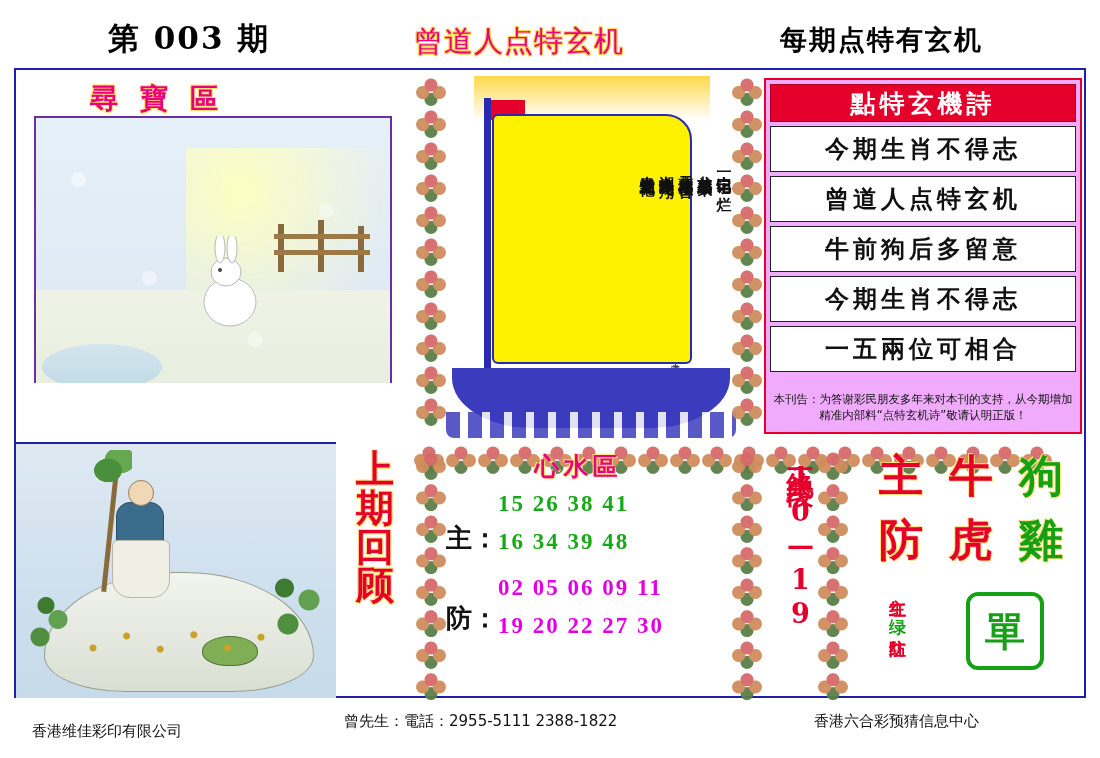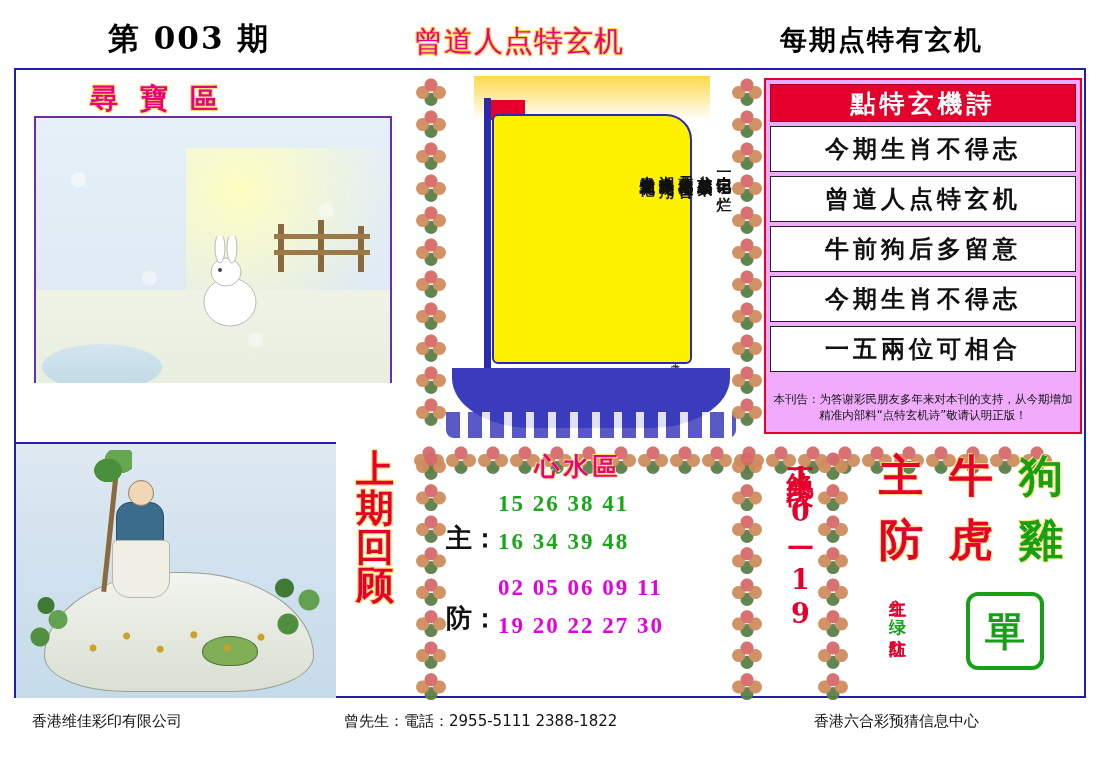--- a/index.html
+++ b/index.html
@@ -358,21 +358,21 @@
     display:flex; align-items:center;
     pointer-events:none;
   }
   .wm .part2 { color:#f5c518; margin-left:10px; }
   
   .footer {
     position:absolute; left:14px; top:706px; width:1072px; height:34px;
     font-family:"DejaVu Sans", sans-serif;
     font-size:15px; color:#111;
   }
-  .f1 { position:absolute; left:18px; top:6px; }
+  .f1 { position:absolute; left:18px; top:16px; }
   .f2 { position:absolute; left:330px; top:6px; }
   .f3 { position:absolute; left:800px; top:6px;text-align:center; }
 </style>
 </head>
 <body>
 
 <div class="page">
 
   <div class="hdr">
     <div class="issue">第 003 期</div>

